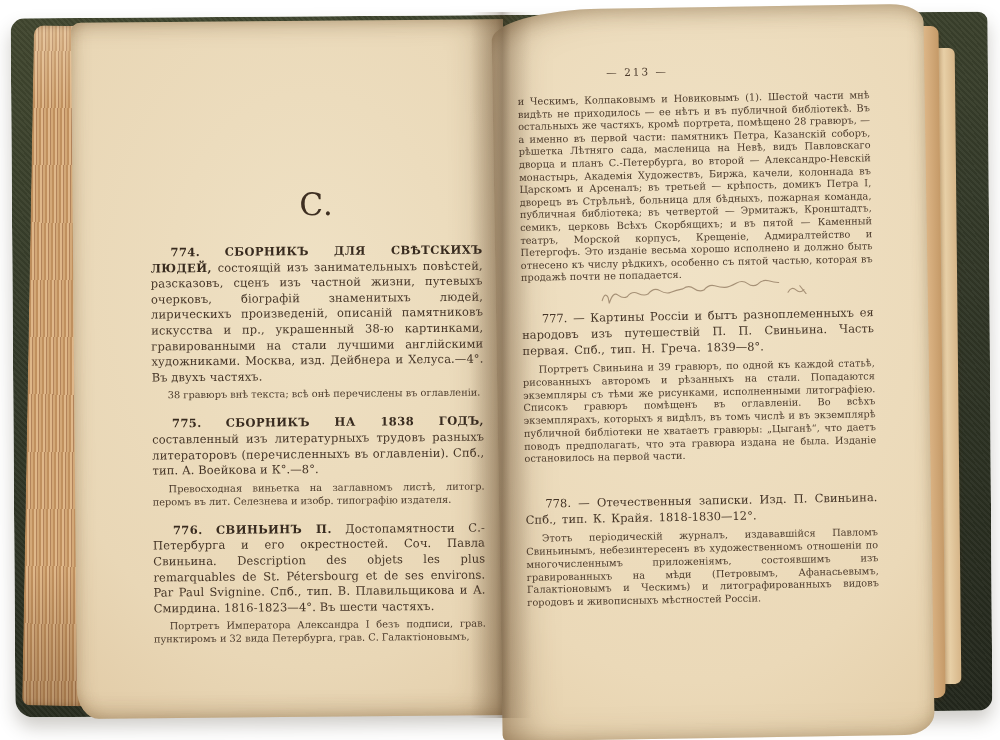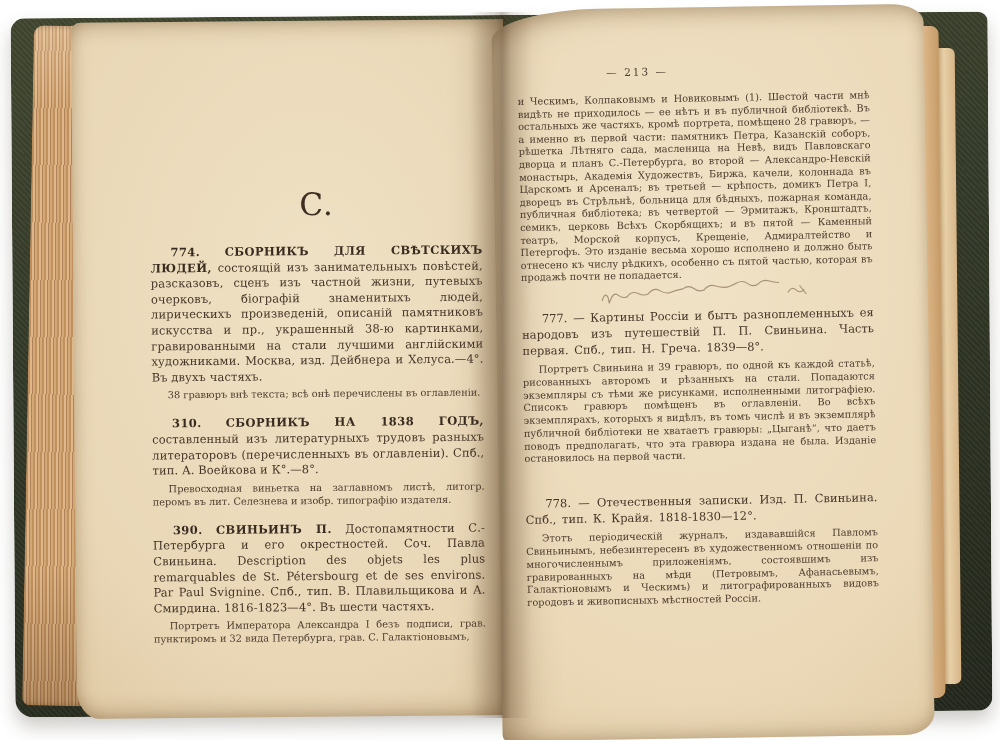--- a/index.html
+++ b/index.html
@@ -102,24 +102,24 @@
   <div class="abs left-page"></div>
   <div class="abs right-page"></div>
   <div class="abs gutter"></div>
 
   <div class="abs page-text left-text">
     <div class="section-heading">С.</div>
 
     <p class="entry"><span class="b">774.</span> <span class="b">СБОРНИКЪ ДЛЯ СВѢТСКИХЪ ЛЮДЕЙ,</span> <span>состоящій изъ занимательныхъ повѣстей, разсказовъ, сценъ изъ частной жизни, путевыхъ очерковъ, біографій знаменитыхъ людей, лирическихъ произведеній, описаній памятниковъ искусства и пр., украшенный 38-ю картинками, гравированными на стали лучшими англійскими художниками. Москва, изд. Дейбнера и Хелуса.—4°. Въ двухъ частяхъ.</span></p>
     <p class="note">38 гравюръ внѣ текста; всѣ онѣ перечислены въ оглавленіи.</p>
 
-    <p class="entry"><span class="b">310.</span> <span class="b">СБОРНИКЪ НА 1838 ГОДЪ,</span> <span>составленный изъ литературныхъ трудовъ разныхъ литераторовъ (перечисленныхъ въ оглавленіи). Спб., тип. А. Воейкова и К°.—8°.</span></p>
+    <p class="entry"><span class="b">775.</span> <span class="b">СБОРНИКЪ НА 1838 ГОДЪ,</span> <span>составленный изъ литературныхъ трудовъ разныхъ литераторовъ (перечисленныхъ въ оглавленіи). Спб., тип. А. Воейкова и К°.—8°.</span></p>
     <p class="note">Превосходная виньетка на заглавномъ листѣ, литогр. перомъ въ лит. Селезнева и изобр. типографію издателя.</p>
 
-    <p class="entry"><span class="b">390.</span> <span class="b">СВИНЬИНЪ П.</span> <span>Достопамятности С.-Петербурга и его окрестностей. Соч. Павла Свиньина. Description des objets les plus remarquables de St. Pétersbourg et de ses environs. Par Paul Svignine. Спб., тип. В. Плавильщикова и А. Смирдина. 1816-1823—4°. Въ шести частяхъ.</span></p>
+    <p class="entry"><span class="b">776.</span> <span class="b">СВИНЬИНЪ П.</span> <span>Достопамятности С.-Петербурга и его окрестностей. Соч. Павла Свиньина. Description des objets les plus remarquables de St. Pétersbourg et de ses environs. Par Paul Svignine. Спб., тип. В. Плавильщикова и А. Смирдина. 1816-1823—4°. Въ шести частяхъ.</span></p>
     <p class="note">Портретъ Императора Александра I безъ подписи, грав. пунктиромъ и 32 вида Петербурга, грав. С. Галактіоновымъ,</p>
   </div>
 
   <div class="abs page-text right-text">
     <div class="page-number">— 213 —</div>
 
     <p class="cont-note">и Ческимъ, Колпаковымъ и Новиковымъ (1). Шестой части мнѣ видѣть не приходилось — ее нѣтъ и въ публичной библіотекѣ. Въ остальныхъ же частяхъ, кромѣ портрета, помѣщено 28 гравюръ, — а именно въ первой части: памятникъ Петра, Казанскій соборъ, рѣшетка Лѣтняго сада, масленица на Невѣ, видъ Павловскаго дворца и планъ С.-Петербурга, во второй — Александро-Невскій монастырь, Академія Художествъ, Биржа, качели, колоннада въ Царскомъ и Арсеналъ; въ третьей — крѣпость, домикъ Петра I, дворецъ въ Стрѣльнѣ, больница для бѣдныхъ, пожарная команда, публичная библіотека; въ четвертой — Эрмитажъ, Кронштадтъ, семикъ, церковь Всѣхъ Скорбящихъ; и въ пятой — Каменный театръ, Морской корпусъ, Крещеніе, Адмиралтейство и Петергофъ. Это изданіе весьма хорошо исполнено и должно быть отнесено къ числу рѣдкихъ, особенно съ пятой частью, которая въ продажѣ почти не попадается.</p>
 
     <p class="r-entry"><span>777. —</span> <span>Картины Россіи и бытъ разноплеменныхъ ея народовъ изъ путешествій П. П. Свиньина. Часть первая. Спб., тип. Н. Греча. 1839—8°.</span></p>
     <p class="r-note">Портретъ Свиньина и 39 гравюръ, по одной къ каждой статьѣ, рисованныхъ авторомъ и рѣзанныхъ на стали. Попадаются экземпляры съ тѣми же рисунками, исполненными литографіею. Списокъ гравюръ помѣщенъ въ оглавленіи. Во всѣхъ экземплярахъ, которыхъ я видѣлъ, въ томъ числѣ и въ экземплярѣ публичной библіотеки не хватаетъ гравюры: „Цыганѣ“, что даетъ поводъ предполагать, что эта гравюра издана не была. Изданіе остановилось на первой части.</p>

